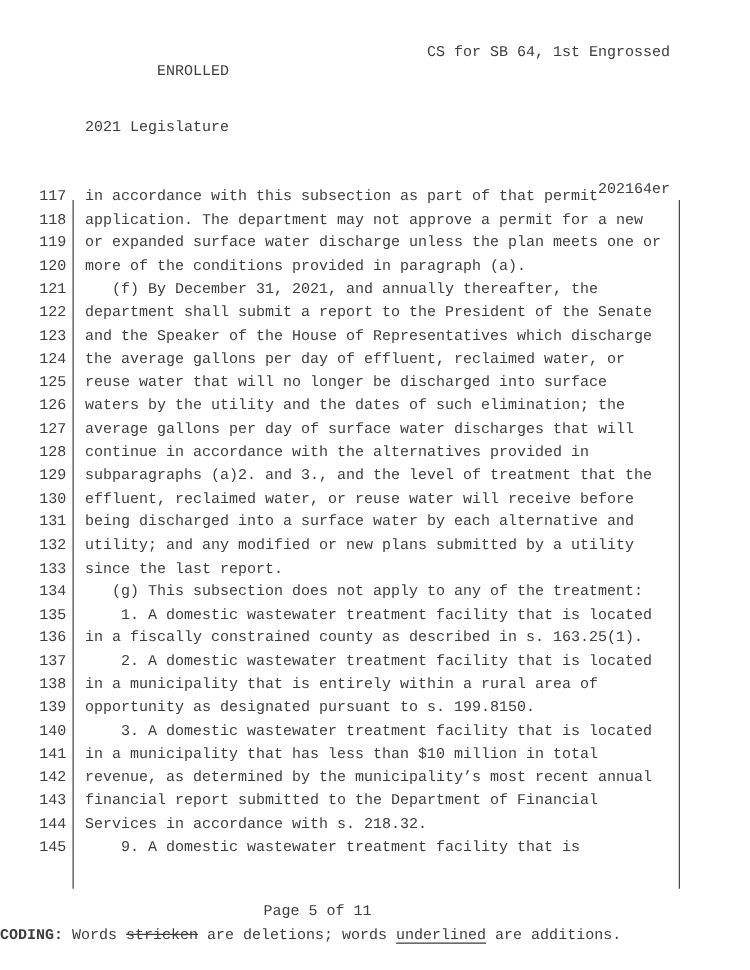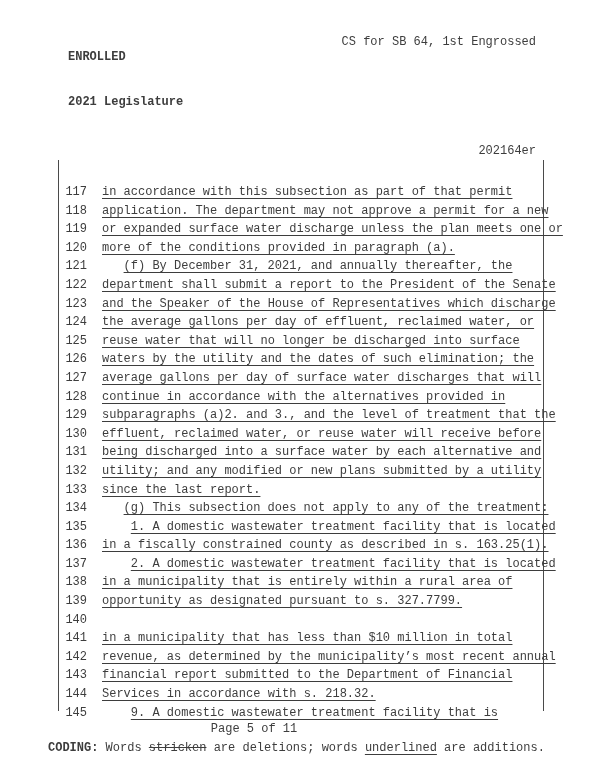--- a/index.html
+++ b/index.html
@@ -5,37 +5,37 @@
   html,body{margin:0;padding:0;background:#e9e9e9;}
   .page{
     position:relative;
     width:600px;height:776px;
     background:#ffffff;
     font-family:"Liberation Mono","DejaVu Sans Mono",monospace;
     font-size:12px;
     color:#3d3d3d;
     overflow:hidden;
   }
-  .hdr-left{position:absolute;left:68px;top:20px;line-height:15px;font-weight:bold;white-space:pre;}
+  .hdr-left{position:absolute;left:68px;top:20px;line-height:15px;font-weight:normal;white-space:pre;text-align:right;}
   .hdr-right{position:absolute;right:64px;top:35px;font-weight:normal;white-space:pre;}
   .doc-code{position:absolute;right:64px;top:144px;white-space:pre;}
   .rules{
     position:absolute;left:58px;top:160px;
     width:484px;height:551px;
     border-left:1px solid #4a4a4a;
     border-right:1px solid #4a4a4a;
   }
-  .lines{position:absolute;left:0;top:183px;width:540px;margin-left:34px;}
+  .lines{position:absolute;left:0;top:148px;width:540px;}
   .row{display:flex;height:18.6px;line-height:18.6px;white-space:pre;}
   .num{display:inline-block;width:53px;text-align:right;flex:0 0 53px;}
   .gap{display:inline-block;width:15px;flex:0 0 15px;}
   .ind{display:inline-block;}
-  .txt{text-decoration:underline;text-underline-offset:3px;text-decoration-thickness:1px;}
+  .txt{text-underline-offset:3px;text-decoration-thickness:1px;}
   .pgnum{position:absolute;left:0;top:722px;width:508px;text-align:center;white-space:pre;}
-  .coding{position:absolute;left:0;top:741px;width:488px;white-space:pre;padding-left:48px;}
+  .coding{position:absolute;left:0;top:741px;width:488px;white-space:pre;}
   .seg-bold{font-weight:bold;}
   .seg-strike{text-decoration:line-through;}
   .seg-underline{text-decoration:underline;text-underline-offset:3px;text-decoration-thickness:1px;}
 </style>
 </head>
 <body>
 
 <div class="page">
 
   <div class="hdr-left">
@@ -65,22 +65,22 @@
       <div class="row"><span class="num">129</span><span class="gap"></span><span class="txt">subparagraphs (a)2. and 3., and the level of treatment that the</span></div>
       <div class="row"><span class="num">130</span><span class="gap"></span><span class="txt">effluent, reclaimed water, or reuse water will receive before</span></div>
       <div class="row"><span class="num">131</span><span class="gap"></span><span class="txt">being discharged into a surface water by each alternative and</span></div>
       <div class="row"><span class="num">132</span><span class="gap"></span><span class="txt">utility; and any modified or new plans submitted by a utility</span></div>
       <div class="row"><span class="num">133</span><span class="gap"></span><span class="txt">since the last report.</span></div>
       <div class="row"><span class="num">134</span><span class="gap"></span><span class="ind" style="width: 21.6px;"></span><span class="txt">(g) This subsection does not apply to any of the treatment:</span></div>
       <div class="row"><span class="num">135</span><span class="gap"></span><span class="ind" style="width: 28.8px;"></span><span class="txt">1. A domestic wastewater treatment facility that is located</span></div>
       <div class="row"><span class="num">136</span><span class="gap"></span><span class="txt">in a fiscally constrained county as described in s. 163.25(1).</span></div>
       <div class="row"><span class="num">137</span><span class="gap"></span><span class="ind" style="width: 28.8px;"></span><span class="txt">2. A domestic wastewater treatment facility that is located</span></div>
       <div class="row"><span class="num">138</span><span class="gap"></span><span class="txt">in a municipality that is entirely within a rural area of</span></div>
-      <div class="row"><span class="num">139</span><span class="gap"></span><span class="txt">opportunity as designated pursuant to s. 327.7799.</span></div>
-      <div class="row"><span class="num">140</span><span class="gap"></span><span class="ind" style="width: 28.8px;"></span></div>
+      <div class="row"><span class="num">139</span><span class="gap"></span><span class="txt">opportunity as designated pursuant to s. 199.8150.</span></div>
+      <div class="row"><span class="num">140</span><span class="gap"></span><span class="ind" style="width: 28.8px;"></span><span class="txt">3. A domestic wastewater treatment facility that is located</span></div>
       <div class="row"><span class="num">141</span><span class="gap"></span><span class="txt">in a municipality that has less than $10 million in total</span></div>
       <div class="row"><span class="num">142</span><span class="gap"></span><span class="txt">revenue, as determined by the municipality’s most recent annual</span></div>
       <div class="row"><span class="num">143</span><span class="gap"></span><span class="txt">financial report submitted to the Department of Financial</span></div>
       <div class="row"><span class="num">144</span><span class="gap"></span><span class="txt">Services in accordance with s. 218.32.</span></div>
       <div class="row"><span class="num">145</span><span class="gap"></span><span class="ind" style="width: 28.8px;"></span><span class="txt">9. A domestic wastewater treatment facility that is</span></div>
     </div>
 
   <div class="pgnum">Page 5 of 11</div>
 
   <div class="coding" id="coding"><span class="seg-bold">CODING: </span><span class="seg-plain">Words </span><span class="seg-strike">stricken</span><span class="seg-plain"> are deletions; words </span><span class="seg-underline">underlined</span><span class="seg-plain"> are additions.</span></div>

